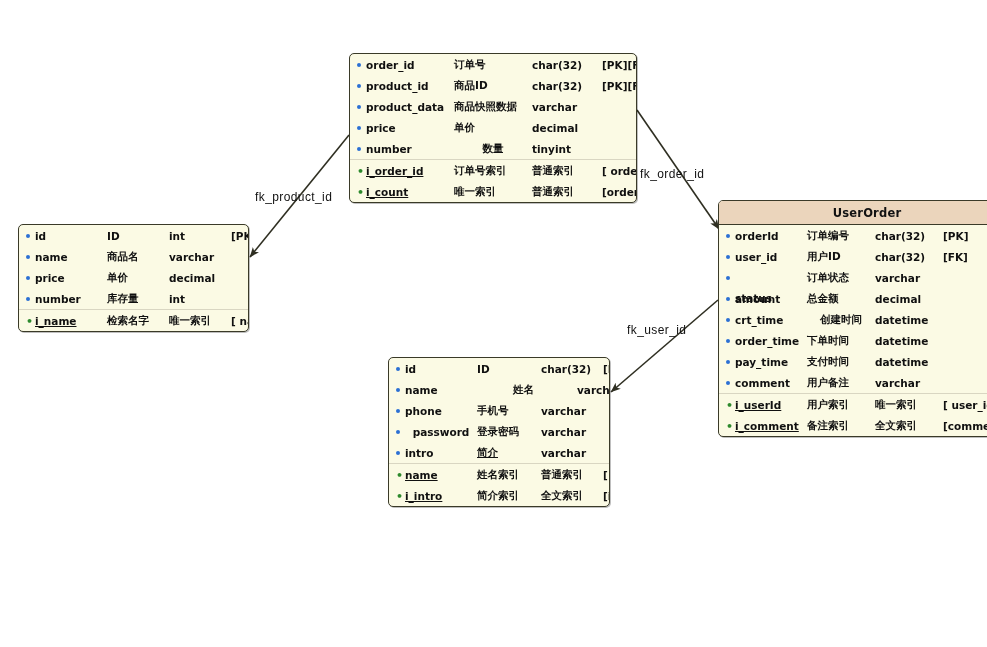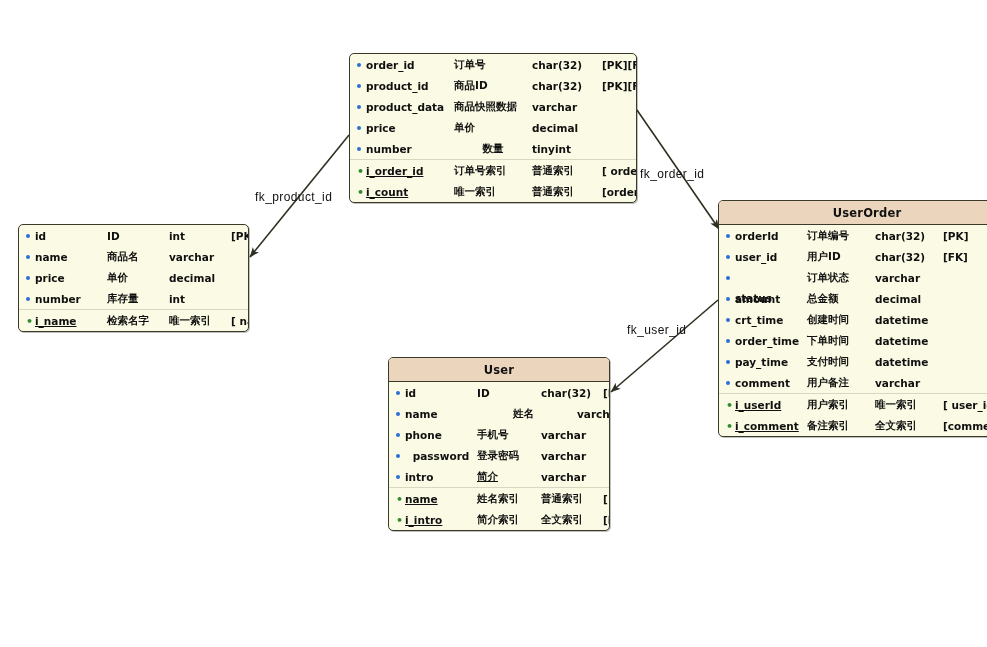--- a/index.html
+++ b/index.html
@@ -254,21 +254,21 @@
             <div class="row">
               <span class="bullet"><span class="bullet-dot"></span></span>
               <span class="c-name" style="width: 72px;">amount</span>
               <span class="c-cn" style="width: 68px;">总金额</span>
               <span class="c-type" style="width: 68px;">decimal</span>
               <span class="c-key"></span>
             </div>
             <div class="row">
               <span class="bullet"><span class="bullet-dot"></span></span>
               <span class="c-name" style="width: 72px;">crt_time</span>
-              <span class="c-cn" style="width: 68px;">创建时间</span>
+              <span class="c-cn" style="width: 68px; text-align: center;">创建时间</span>
               <span class="c-type" style="width: 68px;">datetime</span>
               <span class="c-key"></span>
             </div>
             <div class="row">
               <span class="bullet"><span class="bullet-dot"></span></span>
               <span class="c-name" style="width: 72px;">order_time</span>
               <span class="c-cn" style="width: 68px;">下单时间</span>
               <span class="c-type" style="width: 68px;">datetime</span>
               <span class="c-key"></span>
             </div>
@@ -299,21 +299,20 @@
               <span class="bullet"><span class="bullet-idx">•</span></span>
               <span class="c-name" style="width: 72px;">i_comment</span>
               <span class="c-cn" style="width: 68px;">备注索引</span>
               <span class="c-type" style="width: 68px;">全文索引</span>
               <span class="c-key">[commen... ]</span>
             </div>
           </div>
         </div>
       </div>
       <div class="entity" style="left: 388px; top: 357px; width: 222px;">
-        <div class="entity-header">User</div>
         <div class="entity-body">
           <div class="rows">
             <div class="row">
               <span class="bullet"><span class="bullet-dot"></span></span>
               <span class="c-name" style="width: 72px;">id</span>
               <span class="c-cn" style="width: 64px;">ID</span>
               <span class="c-type" style="width: 62px;">char(32)</span>
               <span class="c-key">[PK]</span>
             </div>
             <div class="row">

